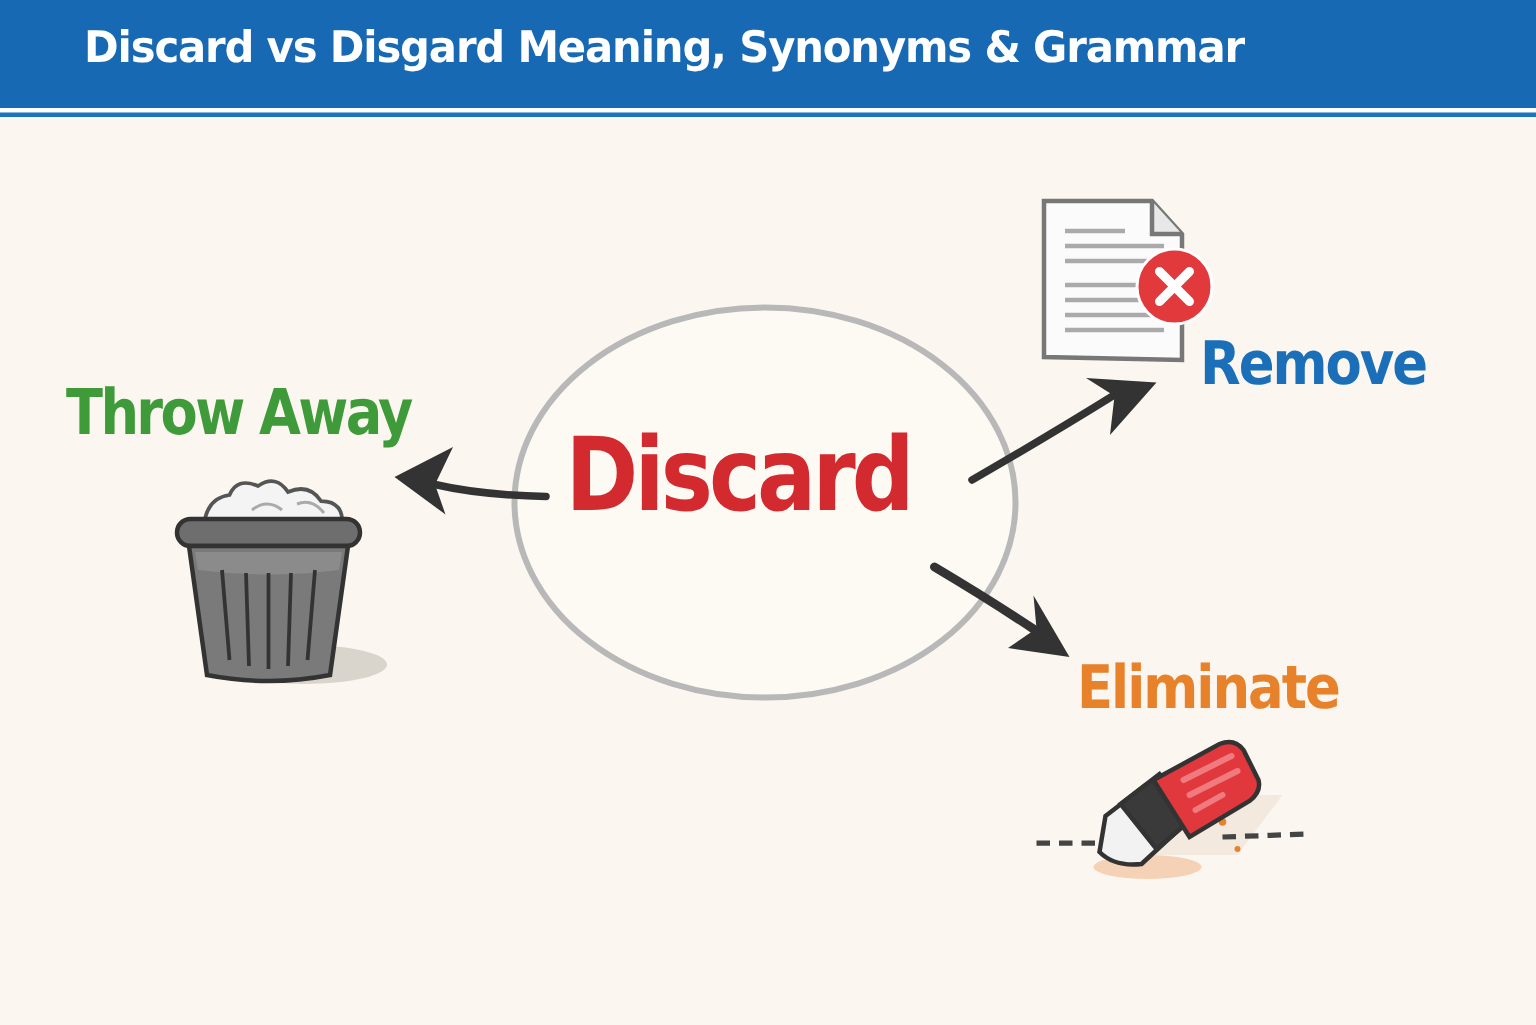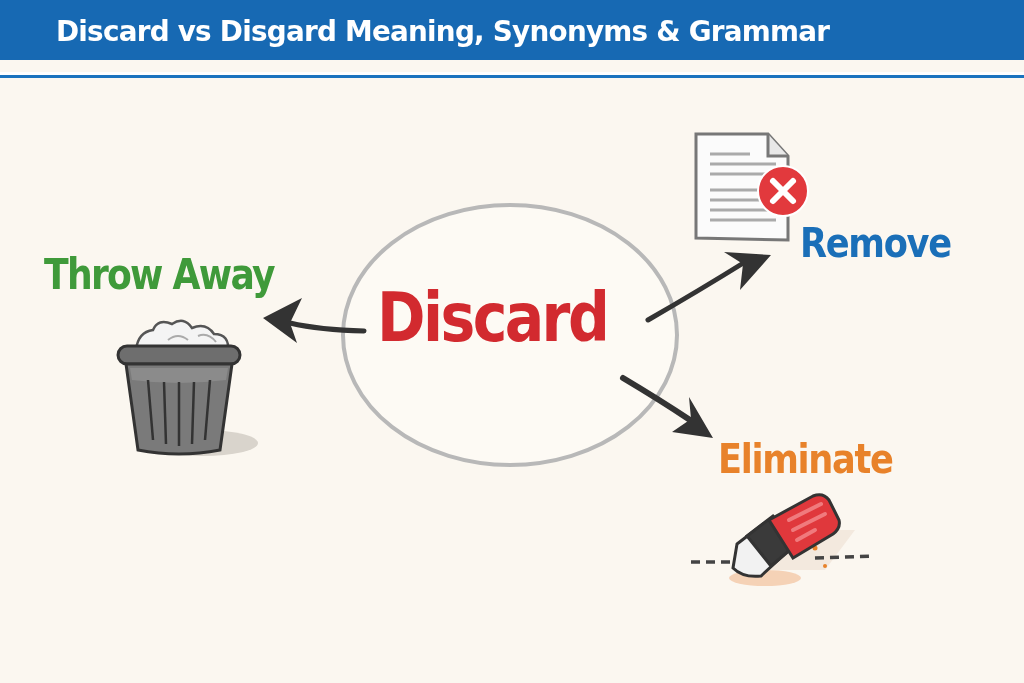--- a/index.html
+++ b/index.html
@@ -2,21 +2,21 @@
 <html><head>
   <meta charset="utf-8">
   <style>
     html, body { margin: 0; padding: 0; }
     body {
       width: 1024px; height: 683px; overflow: hidden; position: relative;
       background: #fbf7f0;
       font-family: "DejaVu Sans", sans-serif;
     }
     .header {
-      position: absolute; left: 0; top: 0; width: 1024px; height: 60px;
+      position: absolute; left: 0; top: 0; width: 1024px; height: 72px;
       background: #1769b3;
     }
     .header-title {
       position: absolute; left: 56px; top: 14px;
       color: #ffffff; font-family: "DejaVu Sans", sans-serif;
       font-weight: bold; font-size: 29px; letter-spacing: -0.8px;
       transform: scaleX(0.96); transform-origin: left center;
       white-space: nowrap;
     }
     .header-line1 { position: absolute; left: 0; top: 72px; width: 1024px; height: 3px; background: #ffffff; }

